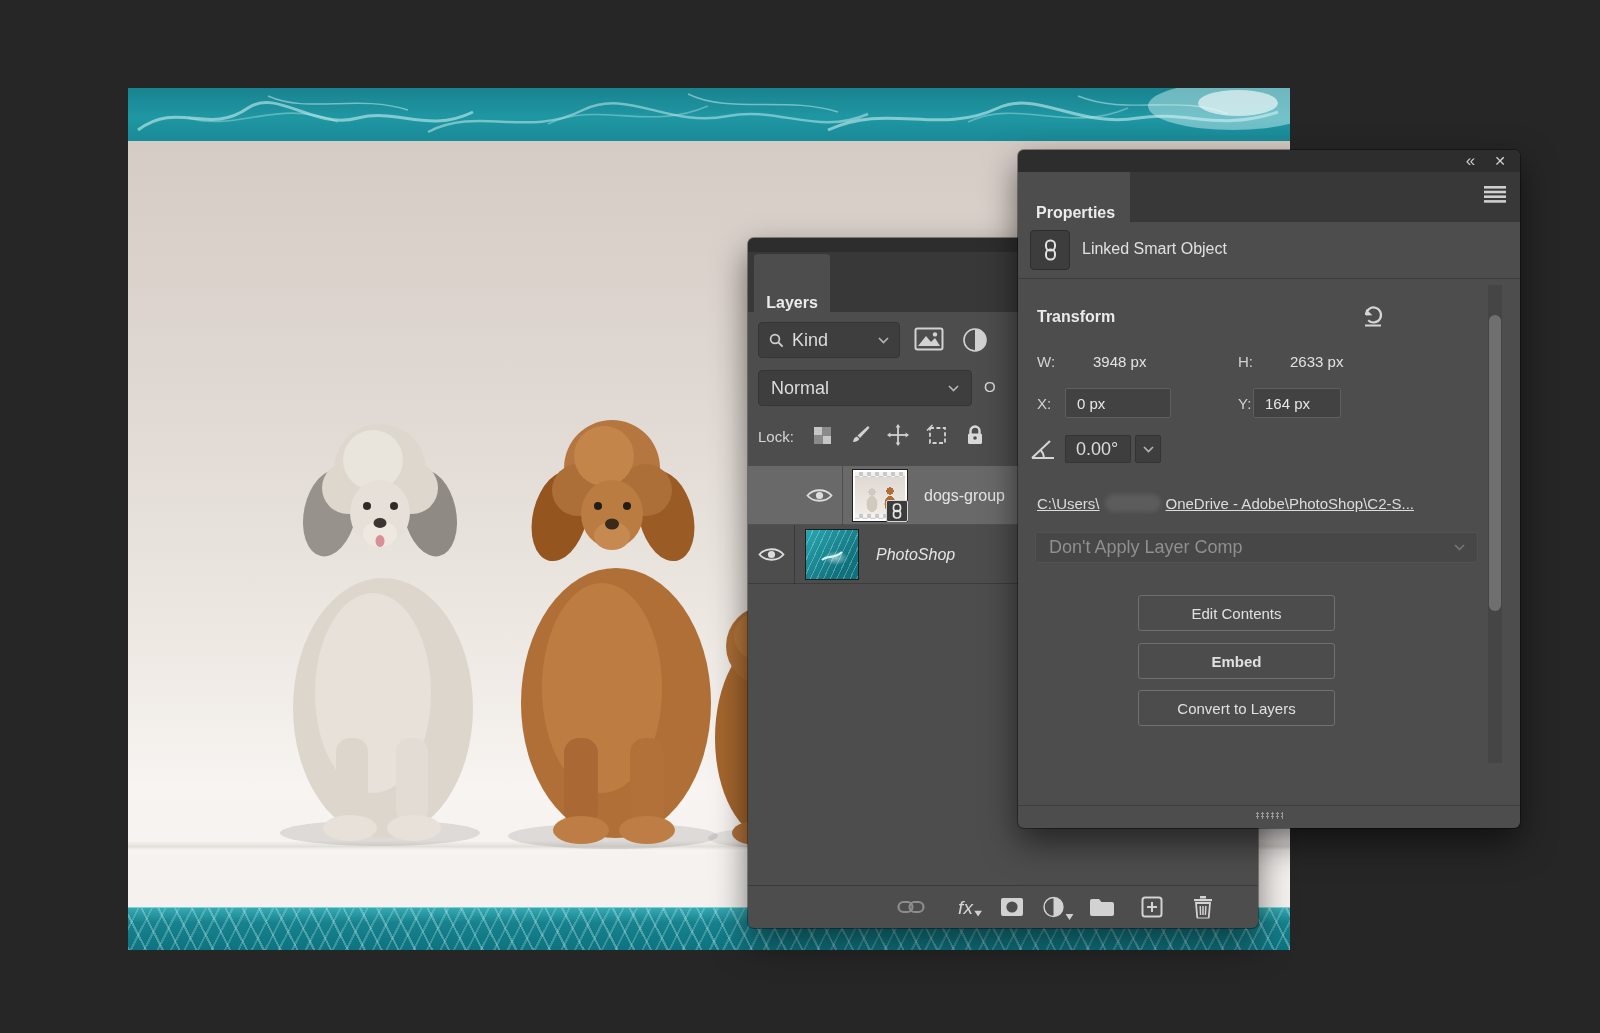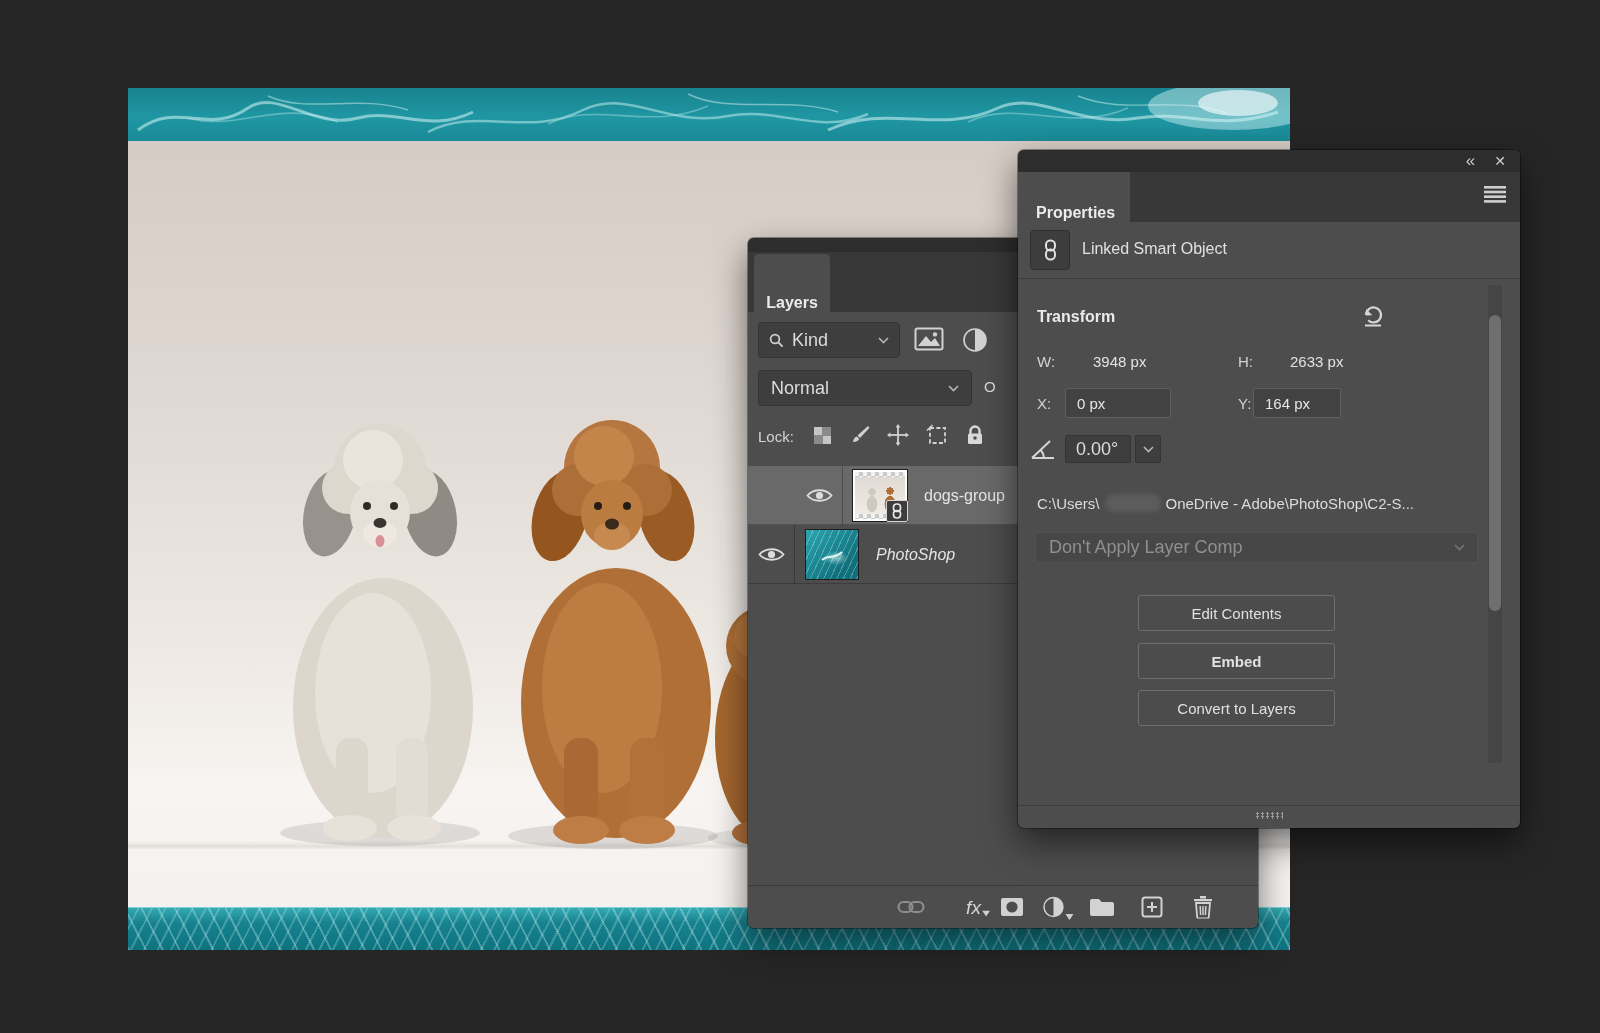--- a/index.html
+++ b/index.html
@@ -88,21 +88,21 @@
   .pp-reset{position:absolute;left:342px;top:152px;}
   .lbl{position:absolute;font-size:15px;color:#d2d2d2;}
   .val{position:absolute;font-size:15px;color:#e2e2e2;margin-left:20px;}
   .field{position:absolute;top:238px;height:30px;background:#424242;border:1px solid #5f5f5f;
          border-radius:2px;display:flex;align-items:center;padding-left:11px;font-size:15px;
          color:#e6e6e6;box-sizing:border-box;}
   .angle-icn{position:absolute;left:12px;top:288px;}
   .angle-well{left:47px;top:285px;width:66px;height:28px;padding-left:10px;border-radius:2px;}
   .angle-chev{left:117px;top:285px;width:26px;height:28px;justify-content:center;border-radius:2px;}
   .path-row{position:absolute;left:19px;top:342px;height:22px;display:flex;align-items:center;
-            font-size:15px;color:#dcdcdc;white-space:pre;}
+            font-size:15px;color:#dcdcdc;white-space:pre;text-decoration:underline;}
   .blob{width:56px;height:18px;background:#5c5c5c;border-radius:9px;filter:blur(2px);margin:0 5px;flex:none;}
   .layer-comp{left:17px;top:382px;width:443px;height:31px;background:#474747;border:1px solid #525252;
               border-radius:3px;color:#8f8f8f;padding-left:13px;}
   .layer-comp .chev{margin-left:auto;margin-right:12px;opacity:.55;}
   .btn{position:absolute;left:120px;width:197px;height:36px;background:#4c4c4c;border:1px solid #6f6f6f;
        border-radius:3px;color:#e0e0e0;font-size:15px;display:flex;align-items:center;justify-content:center;
        box-sizing:border-box;}
   .scroll-track{position:absolute;left:470px;top:135px;width:14px;height:478px;background:#454545;}
   .scroll-thumb{position:absolute;left:471px;top:165px;width:12px;height:296px;background:#6f6f6f;border-radius:6px;}
   .pp-grip{position:absolute;left:237px;top:662px;width:28px;height:7px;
@@ -312,21 +312,21 @@
       <span class="layer-name italic">PhotoShop</span>
     </div>
 
     <div class="lp-toolbar">
       <span class="tool icn" style="left:163px;">
         <svg width="28" height="16" viewBox="0 0 28 16">
             <rect x="1.5" y="3" width="14" height="10" rx="5" fill="none" stroke="#8d8d8d" stroke-width="2.2"></rect>
             <rect x="12.5" y="3" width="14" height="10" rx="5" fill="none" stroke="#8d8d8d" stroke-width="2.2"></rect>
           </svg>
       </span>
-      <span class="tool" style="left:230px;text-align:center;">
+      <span class="tool" style="left:222px;text-align:center;">
         <span class="fx-label">fx</span>
         <svg width="8" height="6" viewBox="0 0 8 6" style="margin-left:1px;">
             <path d="M0 0 L8 0 L4 6 Z" fill="#cfcfcf"></path>
           </svg>
       </span>
       <span class="tool icn" style="left:264px;">
         <svg width="24" height="20" viewBox="0 0 24 20">
             <rect x="1" y="1" width="22" height="18" rx="2" fill="#d2d2d2"></rect>
             <circle cx="12" cy="10" r="5.6" fill="#4d4d4d"></circle>
           </svg>

